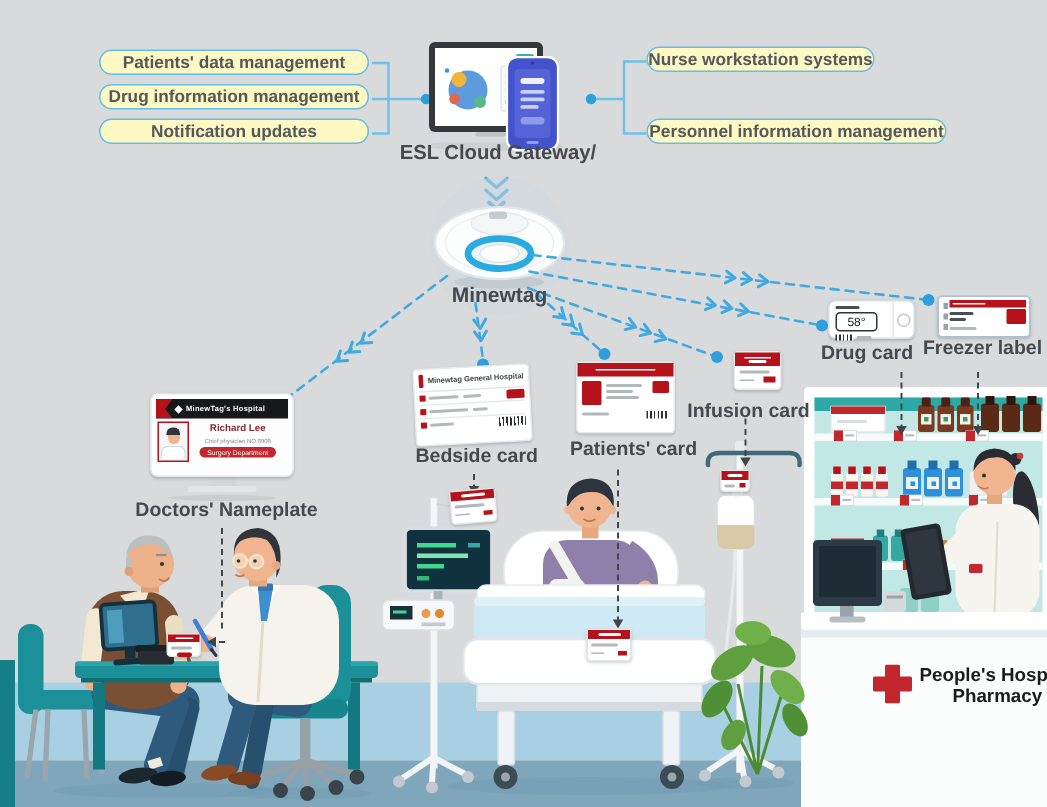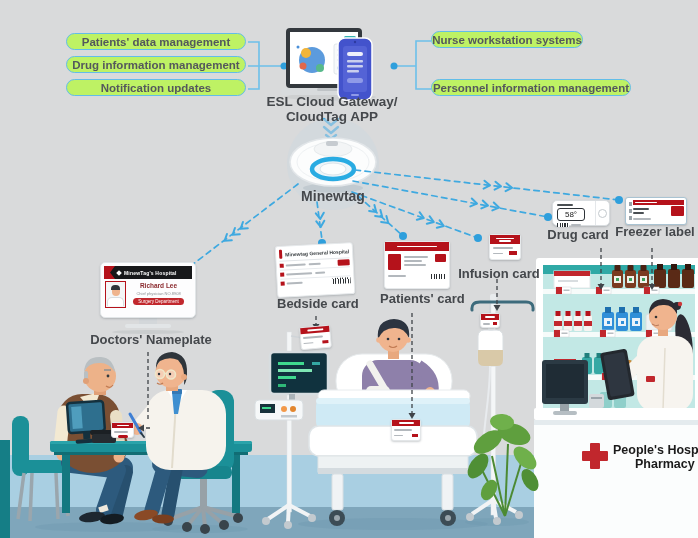--- a/index.html
+++ b/index.html
@@ -1,21 +1,21 @@
 <!DOCTYPE html>
 <html><head>
 <meta charset="utf-8">
 <style>
   html,body{margin:0;padding:0;background:#dadbdc;}
   .stage{position:relative;width:698px;height:538px;overflow:hidden;background:#dadbdc;
          font-family:"Liberation Sans",sans-serif;}
   .stage svg.scene{position:absolute;left:0;top:0;}
   .abs{position:absolute;}
   
-  .pill{position:absolute;height:17px;border:1.6px solid #62bde8;border-radius:12px;background:#bef264;
+  .pill{position:absolute;height:17px;border:1.6px solid #62bde8;border-radius:12px;background:#fef9c3;
         color:#54585c;font-size:11.5px;font-weight:bold;display:flex;align-items:center;justify-content:center;
         white-space:nowrap;box-sizing:border-box;}
   
   .lbl{position:absolute;color:#45484c;font-size:13px;font-weight:bold;text-align:center;white-space:nowrap;}
   .lbl.big{font-size:13.5px;}
   
   .card{position:absolute;background:#fff;border-radius:3px;box-shadow:0 1px 2px rgba(60,70,80,.25);box-sizing:border-box;}
   .b{height:2px;background:#b3b8bd;border-radius:1px;margin:2px 0;}
   .rb{background:#b5121b;}
   .barcode{background:repeating-linear-gradient(90deg,#2b2f33 0 1px,#fff 1px 2.5px);}
@@ -515,21 +515,20 @@
 </svg>
 
 <div class="pill" style="left:66px;top:33px;width:180px;">Patients' data management</div>
 <div class="pill" style="left:66px;top:56px;width:180px;">Drug information management</div>
 <div class="pill" style="left:66px;top:79px;width:180px;">Notification updates</div>
 <div class="pill" style="left:431px;top:31px;width:152px;">Nurse workstation systems</div>
 <div class="pill" style="left:431px;top:79px;width:200px;">Personnel information management</div>
 
 <div class="lbl big" style="left:262px;top:94px;width:140px;">
   <div>ESL Cloud Gateway/</div>
-  <div>CloudTag APP</div>
 </div>
 <div class="lbl" style="left:300px;top:188px;width:66px;font-size:14px;">Minewtag</div>
 
 <div class="abs" style="left:100px;top:262px;width:96px;">
   <div class="np-frame" style="position:relative;width:96px;height:56px;">
     <div class="np-head">
       <div class="np-notch"></div>
       <div class="np-dia"></div>
       <div class="np-title">MinewTag's Hospital</div>
     </div>

